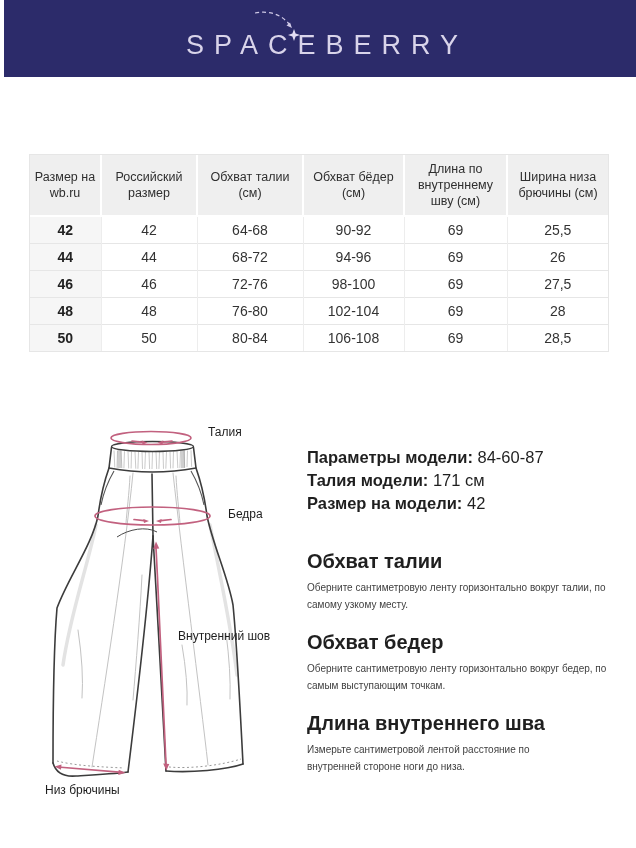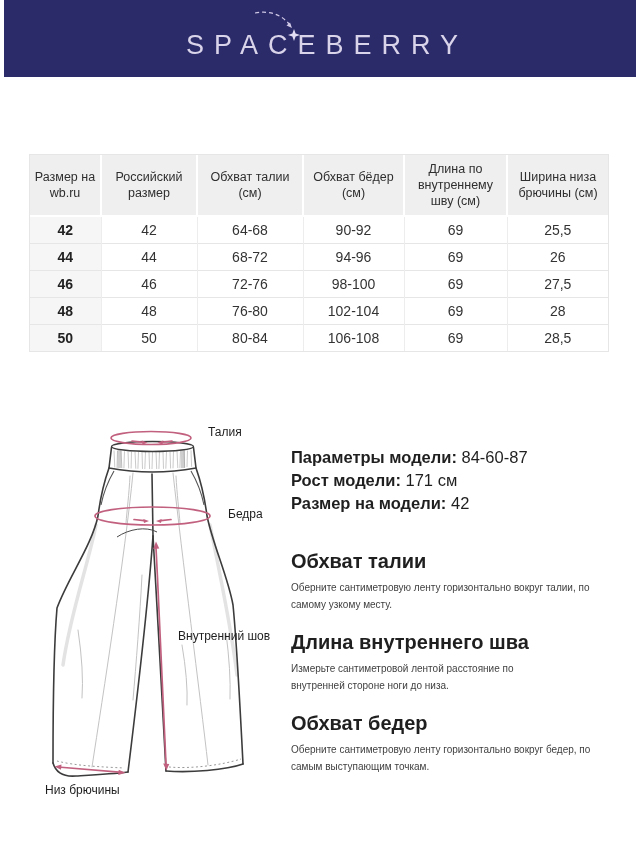--- a/index.html
+++ b/index.html
@@ -33,21 +33,21 @@
   .ol{stroke:var(--outline,#3c3c3c);fill:none;stroke-width:1.6;stroke-linecap:round;stroke-linejoin:round;}
   .ol2{stroke:var(--outline,#3c3c3c);fill:#fff;stroke-width:1.4;}
   .lt{stroke:#c3c3c3;fill:none;stroke-width:1;stroke-linecap:round;}
   .sh{stroke:#e3e3e3;fill:none;stroke-width:3.5;stroke-linecap:round;}
   .dt{stroke:#9a9a9a;fill:none;stroke-width:1;stroke-dasharray:2,2.5;}
   .mk{stroke:var(--accent-pink,#c2617f);fill:none;stroke-width:1.7;stroke-linecap:round;}
   .mkf{fill:var(--accent-pink,#c2617f);stroke:none;}
   .gather{stroke:#8f8f8f;fill:none;stroke-width:.6;opacity:.8;}
 
   
-  .info-col{position:absolute;left:291px;top:446px;width:327px;color:var(--text-dark,#1f1f1f);}
+  .info-col{position:absolute;left:307px;top:446px;width:327px;color:var(--text-dark,#1f1f1f);}
   .model-line{font-size:16.5px;line-height:23px;}
   .model-line b{font-weight:bold;}
   .guide-section{margin-top:18px;}
   .guide-section.first{margin-top:35px;}
   .guide-title{font-size:20px;font-weight:bold;margin:0 0 6px 0;}
   .guide-p{font-size:10px;line-height:17px;color:var(--text-body,#3f3f3f);margin:0;max-width:310px;}
   .guide-p.narrow{max-width:272px;}
 
   
   .watermark{position:absolute;left:18px;top:844px;font-size:20px;font-weight:bold;
@@ -199,39 +199,39 @@
     <div class="dlabel wrap" style="left:148px;top:214px;width:102px">Внутренний шов</div>
     <div class="dlabel" style="left:15px;top:368px">Низ брючины</div>
   </div>
 
   <div class="info-col">
     <div class="model-line">
       <b>Параметры модели:</b>
       <span>84-60-87</span>
     </div>
     <div class="model-line">
-      <b>Рост модели:</b>
+      <b>Талия модели:</b>
       <span>171 см</span>
     </div>
     <div class="model-line">
       <b>Размер на модели:</b>
       <span>42</span>
     </div>
 
     <div class="guide-section first">
       <div class="guide-title">Обхват талии</div>
       <p class="guide-p">Оберните сантиметровую ленту горизонтально вокруг талии, по самому узкому месту.</p>
     </div>
 
     <div class="guide-section">
+      <div class="guide-title">Обхват бедер</div>
+      <p class="guide-p">Оберните сантиметровую ленту горизонтально вокруг бедер, по самым выступающим точкам.</p>
+    </div>
+
+    <div class="guide-section">
       <div class="guide-title">Длина внутреннего шва</div>
       <p class="guide-p narrow">Измерьте сантиметровой лентой расстояние по внутренней стороне ноги до низа.</p>
     </div>
-
-    <div class="guide-section">
-      <div class="guide-title">Обхват бедер</div>
-      <p class="guide-p">Оберните сантиметровую ленту горизонтально вокруг бедер, по самым выступающим точкам.</p>
-    </div>
   </div>
 
   <div class="watermark">WB</div>
 
 </div>
 
 </body></html>

